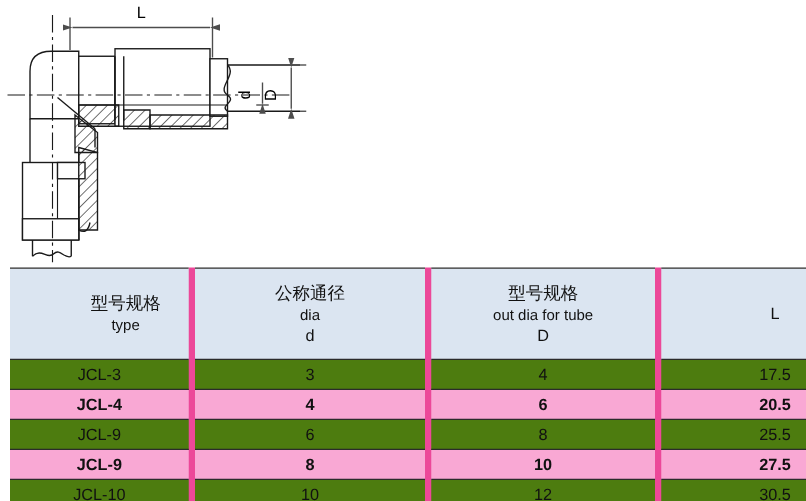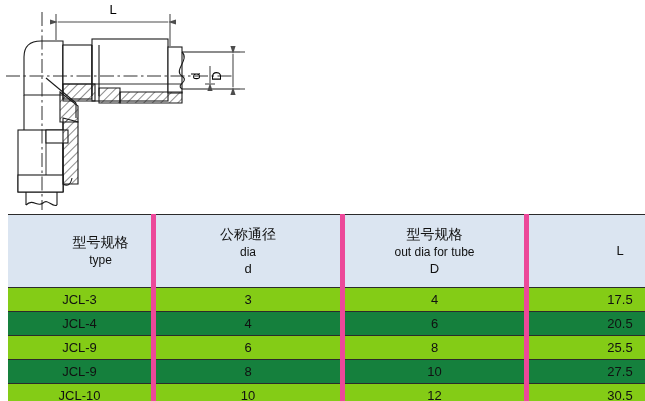--- a/index.html
+++ b/index.html
@@ -81,24 +81,25 @@
   thead th .sym {
     font-size: 13px;
     display: block;
   }
   tbody td {
     font-size: 13px;
     height: 23px;
     padding: 0 2px;
   }
   tbody tr.shaded td {
-    background: #15803d;
+    background: #f9a8d4;
+    font-weight: bold;
   }
   tbody tr.plain td {
-    background: #84cc16;
+    background: #4d7c0f;
   }
   .col-type  { width: 97px; padding-left: 44px; }
   .col-d     { width: 180px; }
   .col-D     { width: 175px; }
   .col-L     { width: 178px; }
 </style>
 </head>
 <body>
 
 <div id="drawing-area">

